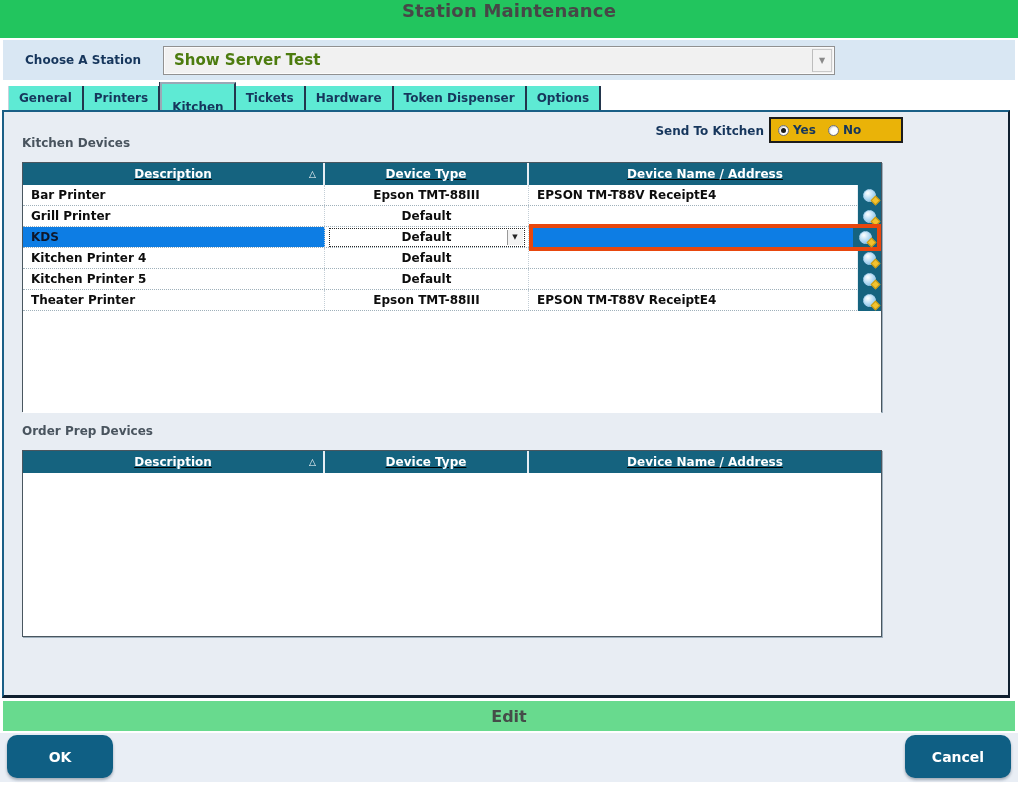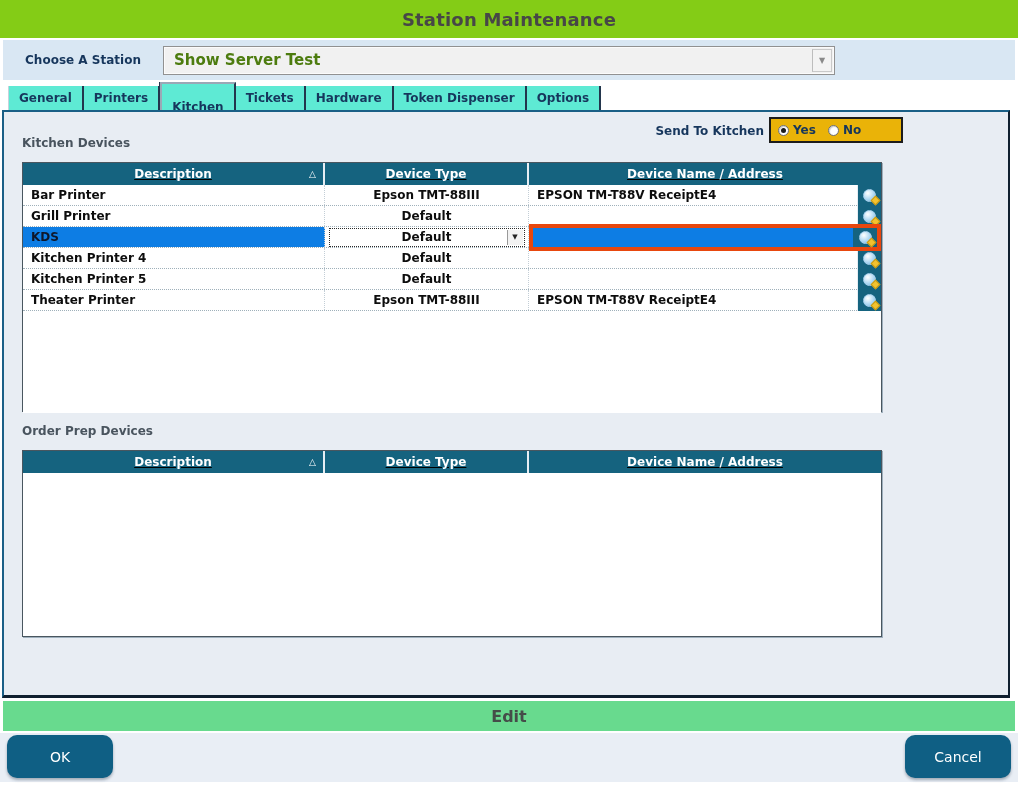--- a/index.html
+++ b/index.html
@@ -7,21 +7,21 @@
   body {
     font-family:"DejaVu Sans","Liberation Sans",sans-serif;
     background:#ffffff;
     position:relative;
     overflow:hidden;
   }
 
   
   .title-bar {
     position:absolute; left:0; top:0; width:1018px; height:38px;
-    background:#84cc16; display:flex; align-items:center; justify-content:center;
+    background:#22c55e; display:flex; align-items:flex-start; justify-content:center;
   }
   .title-bar h1 { font-size:18px; font-weight:bold; color:#474747; letter-spacing:.2px; }
 
   
   .chooser {
     position:absolute; left:3px; top:40px; width:1012px; height:40px;
     background:#d9e7f3; display:flex; align-items:center;
   }
   .chooser-label { width:160px; text-align:center; font-size:12px; font-weight:bold; color:#16365c; }
   .combo {
@@ -154,21 +154,21 @@
   }
   .edit-bar span { font-size:16px; font-weight:bold; color:#454d49; }
 
   .footer {
     position:absolute; left:0; top:733px; width:1018px; height:49px;
     background:#e9eef5;
   }
   .btn {
     position:absolute; top:2px; width:106px; height:43px;
     background:#0f5f84; border:none; border-radius:10px;
-    color:#ffffff; font-size:14px; font-weight:normal;
+    color:#ffffff; font-size:14px; font-weight:bold;
     font-family:"DejaVu Sans","Liberation Sans",sans-serif;
     cursor:pointer; box-shadow:0 2px 3px rgba(20,40,60,.35);
   }
   .btn.ok { left:7px; }
   .btn.cancel { right:7px; }
 </style>
 </head>
 <body>
 
 <div class="title-bar">

